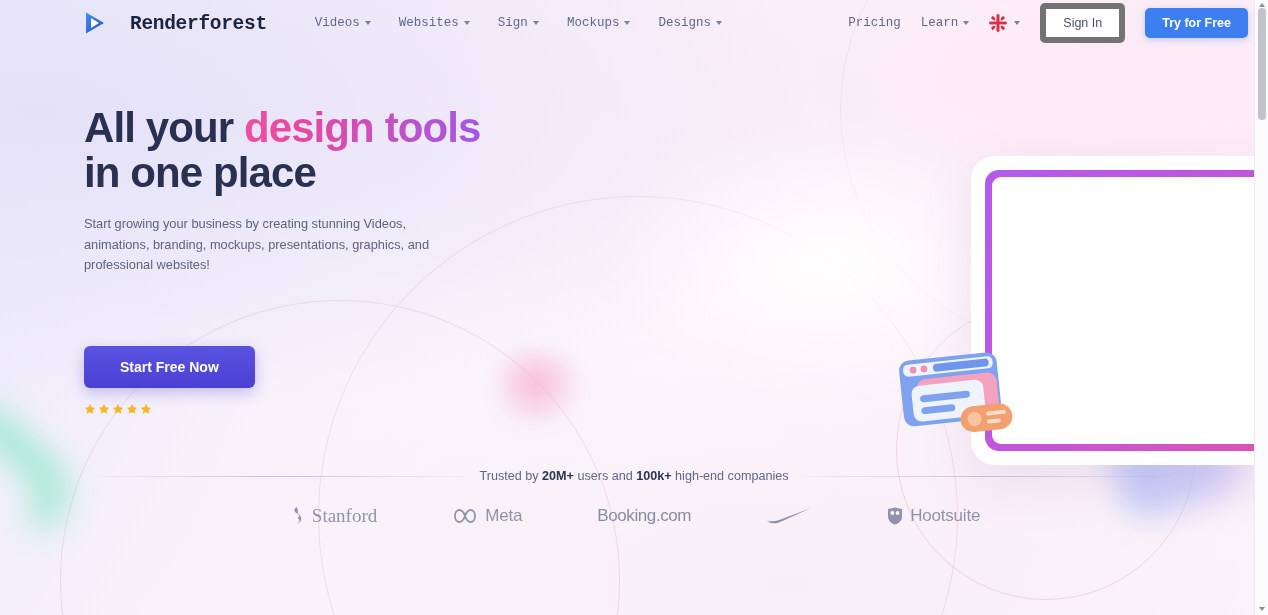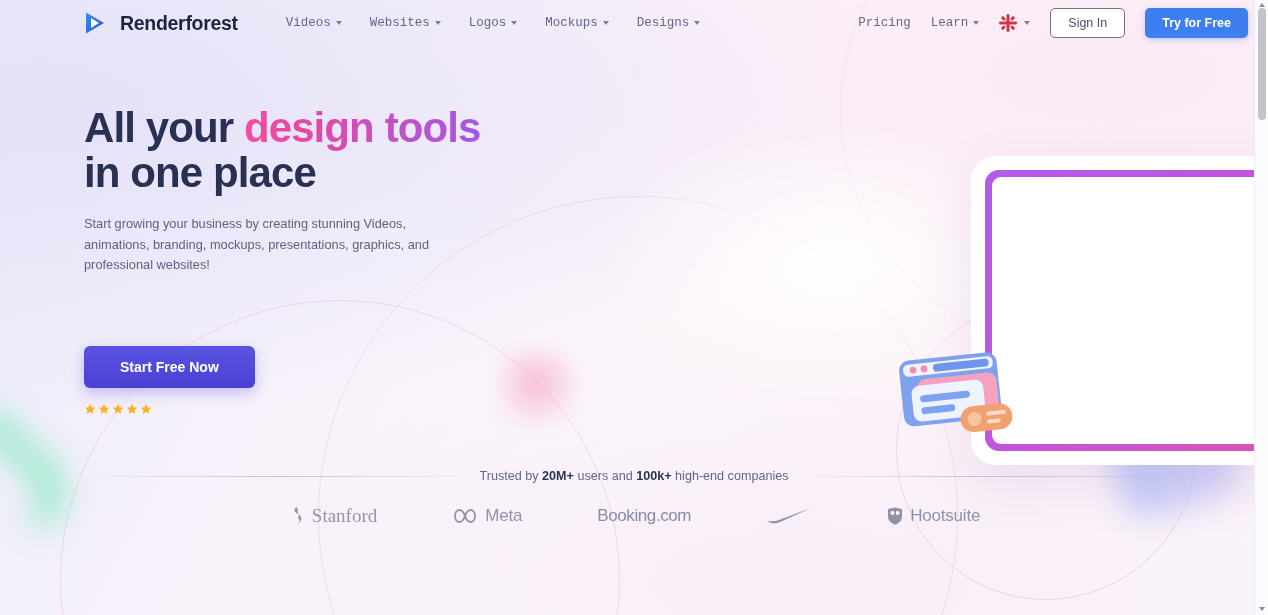--- a/index.html
+++ b/index.html
@@ -58,21 +58,21 @@
 
   
   .navbar {
     position: relative;
     height: 46px;
     display: flex;
     align-items: center;
     padding: 0 20px 0 84px;
     z-index: 20;
   }
-  .brand { display: flex; align-items: center; gap: 14px; cursor: pointer; }
+  .brand { display: flex; align-items: flex-end; gap: 24px; cursor: pointer; font-family: Liberation Mono, monospace; }
   .brand-mark { width: 22px; height: 24px; display: block; }
   .brand-name {
     font-size: 19.5px; font-weight: 700; color: #1d2440; letter-spacing: -.3px;
   }
 
   .nav-main { display: flex; align-items: center; gap: 28px; margin-left: 48px; }
   .nav-link {
     display: inline-flex; align-items: center; gap: 5px;
     font-size: 12.5px; color: #61678a; cursor: pointer; white-space: nowrap; font-family: Liberation Mono, monospace;
   }
@@ -83,21 +83,21 @@
     border-top: 4.5px solid #7b8099;
     display: inline-block;
   }
 
   .nav-right { margin-left: auto; display: flex; align-items: center; gap: 20px; }
   .flag-wrap { display: inline-flex; align-items: center; gap: 7px; cursor: pointer; }
   .flag { width: 18px; height: 18px; border-radius: 50%; display: block; }
 
   .btn-signin {
     font-size: 12.5px; color: #4a5070;
-    border: 1px solid #737373;
+    border: 6px solid #737373;
     background: #fff;
     border-radius: 5px;
     padding: 7px 17px;
     cursor: pointer;
   }
   .btn-try {
     font-size: 12.5px; color: #fff; font-weight: 600;
     background: #3d7ff0;
     border: none; border-radius: 5px;
     padding: 8px 17px;
@@ -246,21 +246,21 @@
   <div class="nav-main">
     <span class="nav-link">
       <span>Videos</span>
       <i class="caret"></i>
     </span>
     <span class="nav-link">
       <span>Websites</span>
       <i class="caret"></i>
     </span>
     <span class="nav-link">
-      <span>Logos</span>
+      <span>Sign</span>
       <i class="caret"></i>
     </span>
     <span class="nav-link">
       <span>Mockups</span>
       <i class="caret"></i>
     </span>
     <span class="nav-link">
       <span>Designs</span>
       <i class="caret"></i>
     </span>

